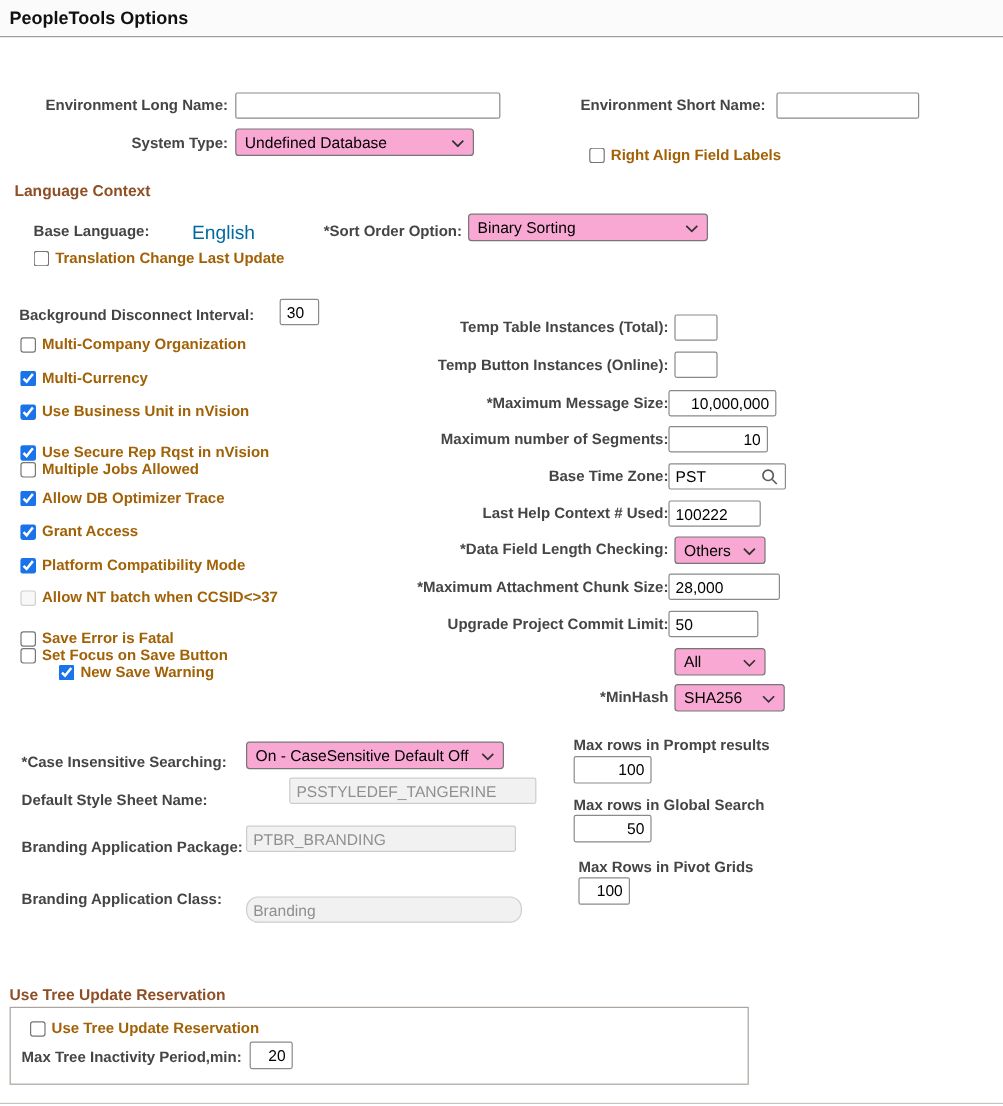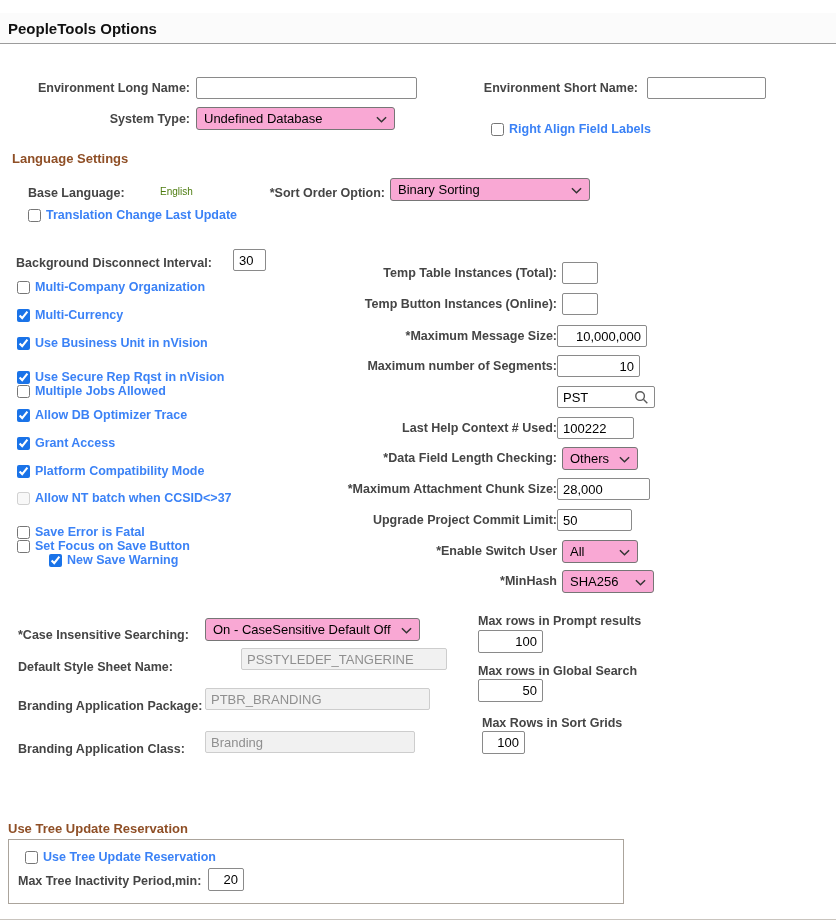--- a/index.html
+++ b/index.html
@@ -1,42 +1,42 @@
 <!DOCTYPE html>
 <html><head>
 <meta charset="utf-8">
 <style>
   * { margin:0; padding:0; box-sizing:border-box; }
   html,body { background:#fff; }
   body { font-family:"Liberation Sans", sans-serif; }
   .canvas { position:relative; width:836px; height:922px; background:#fff; overflow:hidden; }
 
-  .header { position:absolute; left:0; top:13px; width:836px; height:31px;
+  .header { position:absolute; left:0; top:0; width:836px; height:31px;
             background:#fbfbfb; border-bottom:1px solid #9c9c9c;text-decoration:underline; }
   .page-title { position:absolute; left:8px; top:7px; font-size:15px; font-weight:bold; color:#111; }
 
   .lbl { position:absolute; font-size:12.5px; font-weight:bold; color:#454545; white-space:nowrap; }
   .lbl.r { text-align:right; }
-  .val-text { position:absolute; font-size:10px; color:#4d7c0f; white-space:nowrap; }
+  .val-text { position:absolute; font-size:16px; color:#0369a1; white-space:nowrap; }
 
   .heading { position:absolute; font-size:13px; font-weight:bold; color:#8f4f26; white-space:nowrap; }
 
   .inp { position:absolute; height:22px; border:1px solid #8a8a8a; border-radius:2px;
          background:#fff; color:#000; font-size:13px; font-family:inherit; padding:0 5px; }
   .inp.right { text-align:right; }
   .inp:disabled { background:#f1f1f1; color:#8f8f8f; border-color:#cdcdcd; }
 
   .sel { position:absolute; height:23px; border:1px solid #767676; border-radius:3px;
          background:#f9a8d4; display:flex; align-items:center; padding:0 22px 0 7px;
          font-size:13px; color:#000; cursor:default; }
   .sel .chev { position:absolute; right:7px; top:8px; }
 
   .cbrow { position:absolute; display:flex; align-items:center; gap:5px; height:14px; cursor:default; }
   .cbrow input[type=checkbox] { width:13px; height:13px; accent-color:#1a73e8; margin:0; flex:0 0 auto; }
-  .cblbl { font-size:12.5px; font-weight:bold; color:#3b82f6; white-space:nowrap; }
+  .cblbl { font-size:12.5px; font-weight:bold; color:#a16207; white-space:nowrap; }
 
   .lookup-icon { position:absolute; cursor:pointer; }
 
   .groupbox { position:absolute; border:1px solid #aba49c; background:#fff; }
   .page-bottom-line { position:absolute; left:0; top:919px; width:836px; border-top:1px solid #c9c4be; }
 </style>
 </head>
 <body>
 
 <div class="canvas">
@@ -57,21 +57,21 @@
     <svg class="chev" width="11" height="7" viewBox="0 0 12 7">
         <polyline points="1,1 6,6 11,1" fill="none" stroke="#333" stroke-width="1.6"></polyline>
       </svg>
   </div>
 
   <label class="cbrow" style="left:491px; top:122px;">
     <input type="checkbox" style="">
     <span class="cblbl">Right Align Field Labels</span>
   </label>
 
-  <div class="heading" style="left:12px; top:151px;">Language Settings</div>
+  <div class="heading" style="left:12px; top:151px;">Language Context</div>
 
   <div class="lbl" style="left:28px; top:186px;">Base Language:</div>
   <div class="val-text" style="left:160px; top:186px;">English</div>
 
   <div class="lbl r" style="left:255px; top:186px; width:130px;">*Sort Order Option:</div>
   <div class="sel" style="left:390px; top:178px; width:200px;">
     <span>Binary Sorting</span>
     <svg class="chev" width="11" height="7" viewBox="0 0 12 7">
         <polyline points="1,1 6,6 11,1" fill="none" stroke="#333" stroke-width="1.6"></polyline>
       </svg>
@@ -139,20 +139,21 @@
 
   <div class="lbl r" style="left:310px; top:297px; width:247px;">Temp Button Instances (Online):</div>
   <input class="inp" style="left: 562px; top: 293px; width: 36px;" value="">
 
   <div class="lbl r" style="left:310px; top:329px; width:247px;">*Maximum Message Size:</div>
   <input class="inp right" style="left: 557px; top: 325px; width: 90px;" value="10,000,000">
 
   <div class="lbl r" style="left:310px; top:359px; width:247px;">Maximum number of Segments:</div>
   <input class="inp right" style="left: 557px; top: 355px; width: 83px;" value="10">
 
+  <div class="lbl r" style="left:310px; top:390px; width:247px;">Base Time Zone:</div>
   <input class="inp" style="left: 557px; top: 386px; width: 98px; padding-right: 22px;" value="PST">
   <svg class="lookup-icon" style="left:634px; top:390px;" width="15" height="15" viewBox="0 0 16 16">
     <circle cx="6.5" cy="6.5" r="4.6" fill="none" stroke="#5a5a5a" stroke-width="1.5"></circle>
     <line x1="10.2" y1="10.2" x2="14.2" y2="14.2" stroke="#5a5a5a" stroke-width="1.5"></line>
   </svg>
 
   <div class="lbl r" style="left:310px; top:421px; width:247px;">Last Help Context # Used:</div>
   <input class="inp" style="left: 557px; top: 417px; width: 77px;" value="100222">
 
   <div class="lbl r" style="left:310px; top:451px; width:247px;">*Data Field Length Checking:</div>
@@ -162,21 +163,20 @@
         <polyline points="1,1 6,6 11,1" fill="none" stroke="#333" stroke-width="1.6"></polyline>
       </svg>
   </div>
 
   <div class="lbl r" style="left:310px; top:482px; width:247px;">*Maximum Attachment Chunk Size:</div>
   <input class="inp" style="left: 557px; top: 478px; width: 93px;" value="28,000">
 
   <div class="lbl r" style="left:310px; top:513px; width:247px;">Upgrade Project Commit Limit:</div>
   <input class="inp" style="left: 557px; top: 509px; width: 75px;" value="50">
 
-  <div class="lbl r" style="left:310px; top:544px; width:247px;">*Enable Switch User</div>
   <div class="sel" style="left:562px; top:540px; width:76px;">
     <span>All</span>
     <svg class="chev" width="11" height="7" viewBox="0 0 12 7">
         <polyline points="1,1 6,6 11,1" fill="none" stroke="#333" stroke-width="1.6"></polyline>
       </svg>
   </div>
 
   <div class="lbl r" style="left:310px; top:574px; width:247px;">*MinHash</div>
   <div class="sel" style="left:562px; top:570px; width:92px;">
     <span>SHA256</span>
@@ -193,29 +193,29 @@
       </svg>
   </div>
 
   <div class="lbl" style="left:18px; top:660px;">Default Style Sheet Name:</div>
   <input class="inp" style="left: 205px; top: 648px; width: 206px; margin-left: 36px;" disabled="" value="PSSTYLEDEF_TANGERINE">
 
   <div class="lbl" style="left:18px; top:699px;">Branding Application Package:</div>
   <input class="inp" style="left: 205px; top: 688px; width: 225px;" disabled="" value="PTBR_BRANDING">
 
   <div class="lbl" style="left:18px; top:742px;">Branding Application Class:</div>
-  <input class="inp" style="left: 205px; top: 731px; width: 210px;" disabled="" value="Branding">
+  <input class="inp" style="left: 205px; top: 747px; width: 230px; border-radius: 10px;" disabled="" value="Branding">
 
   <div class="lbl" style="left:478px; top:614px;">Max rows in Prompt results</div>
   <input class="inp right" style="left: 478px; top: 630px; width: 65px; height: 23px;" value="100">
 
   <div class="lbl" style="left:478px; top:664px;">Max rows in Global Search</div>
   <input class="inp right" style="left: 478px; top: 679px; width: 65px; height: 23px;" value="50">
 
-  <div class="lbl" style="left:482px; top:716px;">Max Rows in Sort Grids</div>
+  <div class="lbl" style="left:482px; top:716px;">Max Rows in Pivot Grids</div>
   <input class="inp right" style="left: 482px; top: 731px; width: 43px; height: 23px;" value="100">
 
   <div class="heading" style="left:8px; top:821px;">Use Tree Update Reservation</div>
   <div class="groupbox" style="left:8px; top:839px; width:616px; height:65px;"></div>
 
   <label class="cbrow" style="left:25px; top:850px;">
     <input type="checkbox" style="">
     <span class="cblbl">Use Tree Update Reservation</span>
   </label>
 

